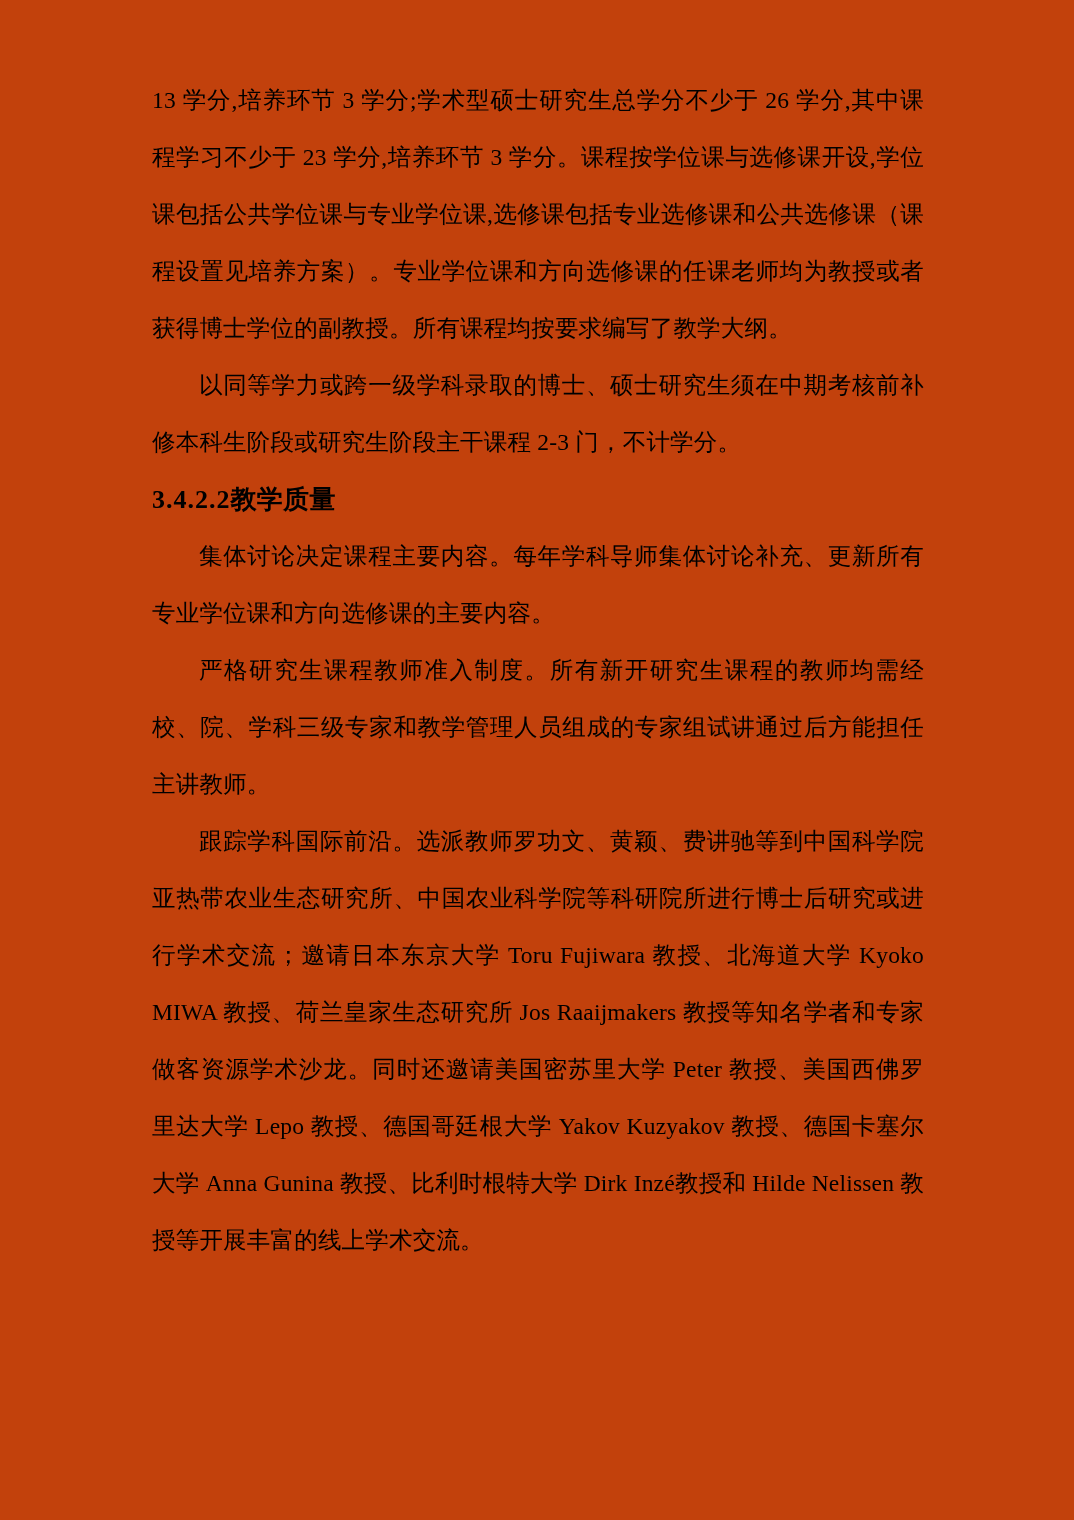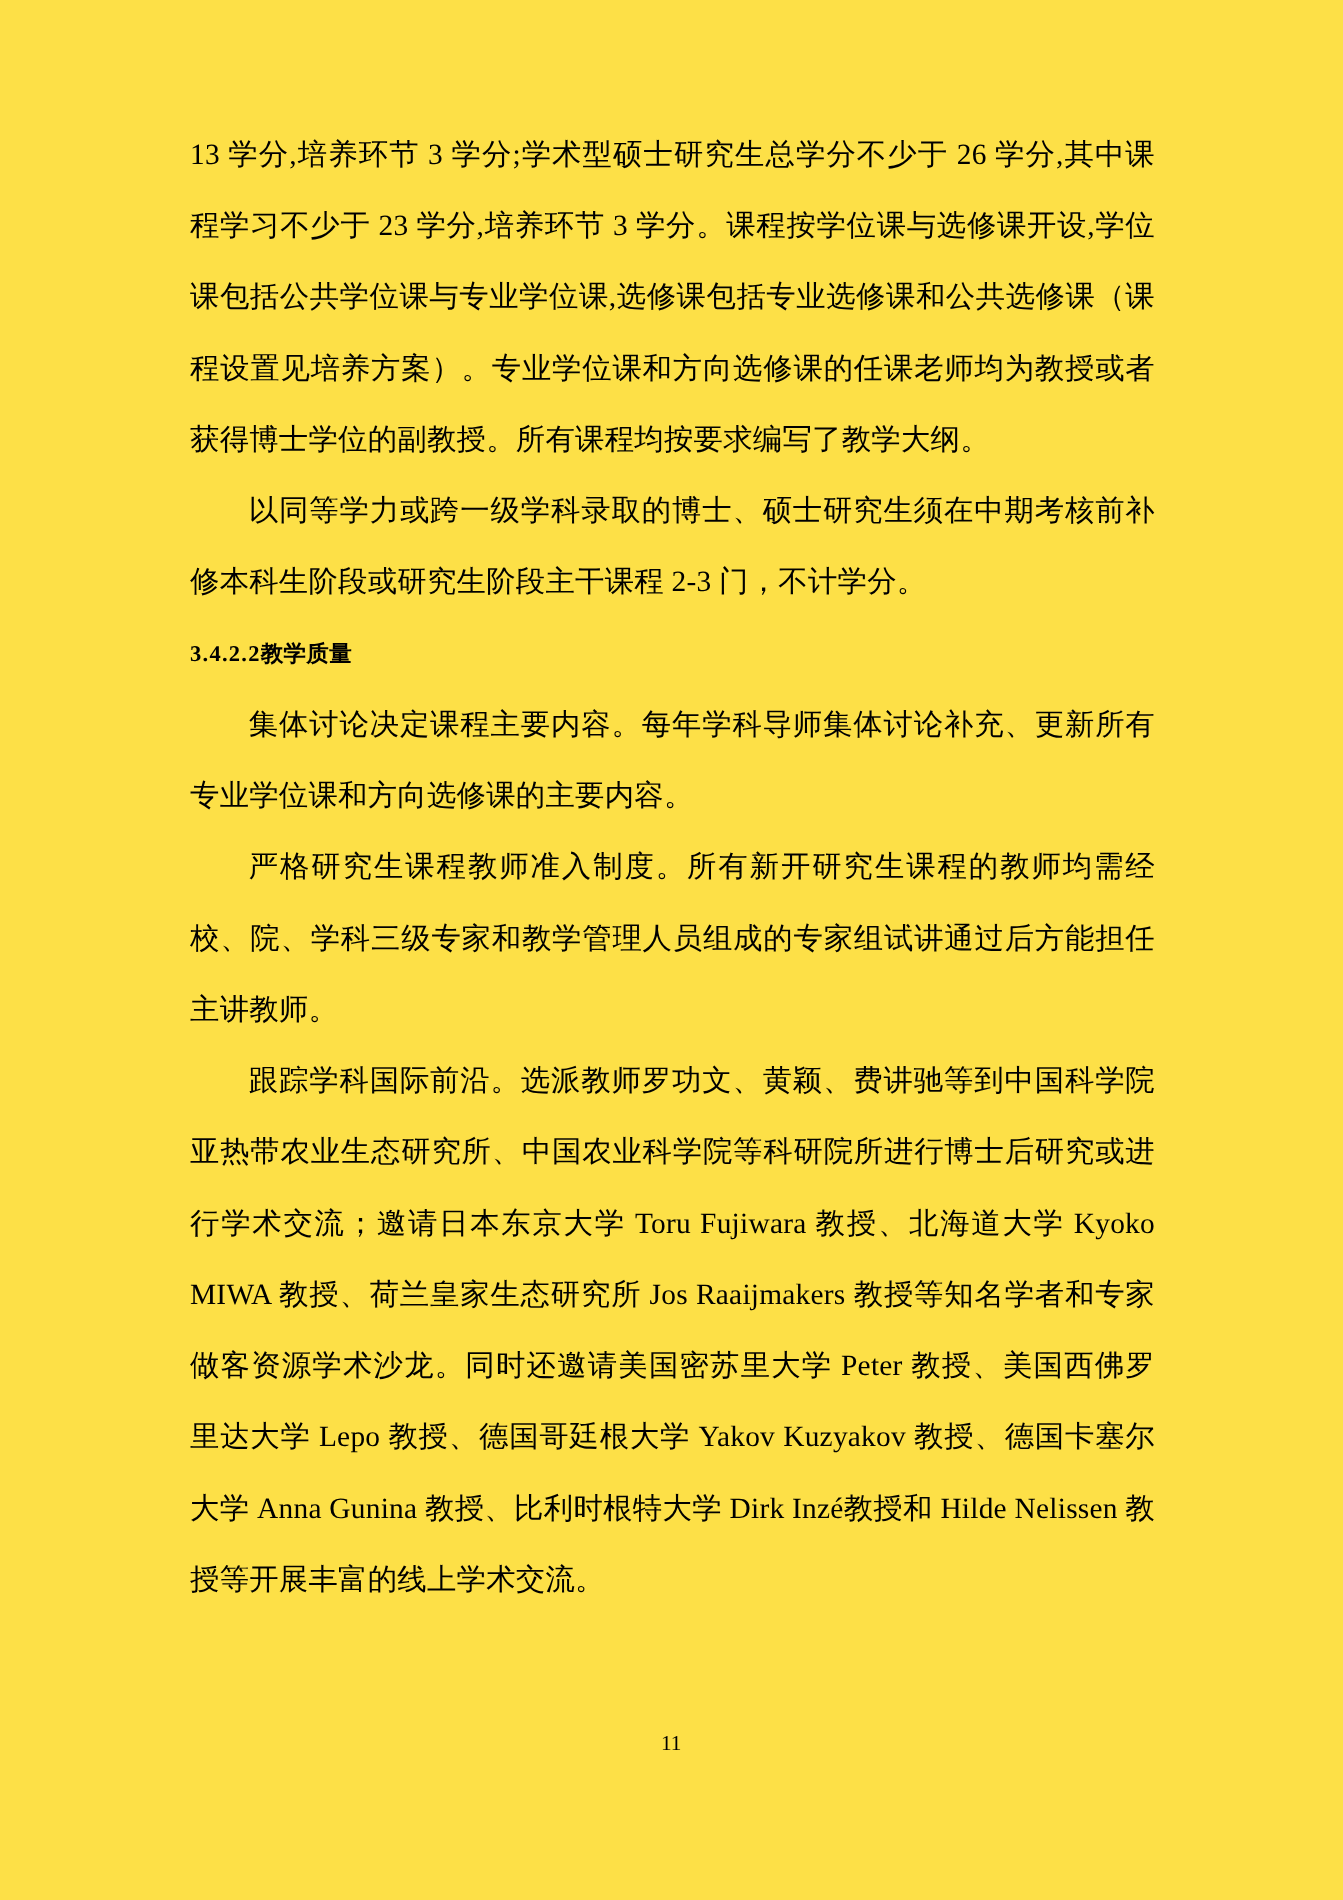--- a/index.html
+++ b/index.html
@@ -3,44 +3,44 @@
 <meta charset="utf-8">
 <style>
   html, body {
     margin: 0;
     padding: 0;
     background: #ffffff;
   }
   .page {
     width: 1074px;
     height: 1520px;
-    background: #fde047;
+    background: #c2410c;
     position: relative;
     box-sizing: border-box;
-    padding: 96px 150px 0 152px;
+    padding: 72px 150px 0 152px;
     font-family: "Liberation Serif", "DejaVu Serif", serif;
     color: #000000;
   }
   .doc-body {
     font-size: 23.5px;
     line-height: 57px;
     text-align: justify;
     text-justify: inter-ideograph;
     letter-spacing: 0.2px;
   }
   p {
     margin: 0;
     padding: 0;
   }
   .para-indent {
     text-indent: 2em;
   }
   .heading {
     font-weight: bold;
-    font-size: 18px;
+    font-size: 26px;
     line-height: 57px;
     margin: 0;
     letter-spacing: 0.3px;
   }
   .heading .num {
     font-family: "Liberation Serif", serif;
     letter-spacing: 1px;
   }
   .page-number {
     position: absolute;
@@ -69,15 +69,14 @@
     </h2>
 
     <p class="para-indent">集体讨论决定课程主要内容。每年学科导师集体讨论补充、更新所有专业学位课和方向选修课的主要内容。</p>
 
     <p class="para-indent">严格研究生课程教师准入制度。所有新开研究生课程的教师均需经校、院、学科三级专家和教学管理人员组成的专家组试讲通过后方能担任主讲教师。</p>
 
     <p class="para-indent">跟踪学科国际前沿。选派教师罗功文、黄颖、费讲驰等到中国科学院亚热带农业生态研究所、中国农业科学院等科研院所进行博士后研究或进行学术交流；邀请日本东京大学 Toru Fujiwara 教授、北海道大学 Kyoko MIWA 教授、荷兰皇家生态研究所 Jos Raaijmakers 教授等知名学者和专家做客资源学术沙龙。同时还邀请美国密苏里大学 Peter 教授、美国西佛罗里达大学 Lepo 教授、德国哥廷根大学 Yakov Kuzyakov 教授、德国卡塞尔大学 Anna Gunina 教授、比利时根特大学 Dirk Inzé教授和 Hilde Nelissen 教授等开展丰富的线上学术交流。</p>
 
   </div>
 
-  <div class="page-number">11</div>
 
 </div>
 
 </body></html>

